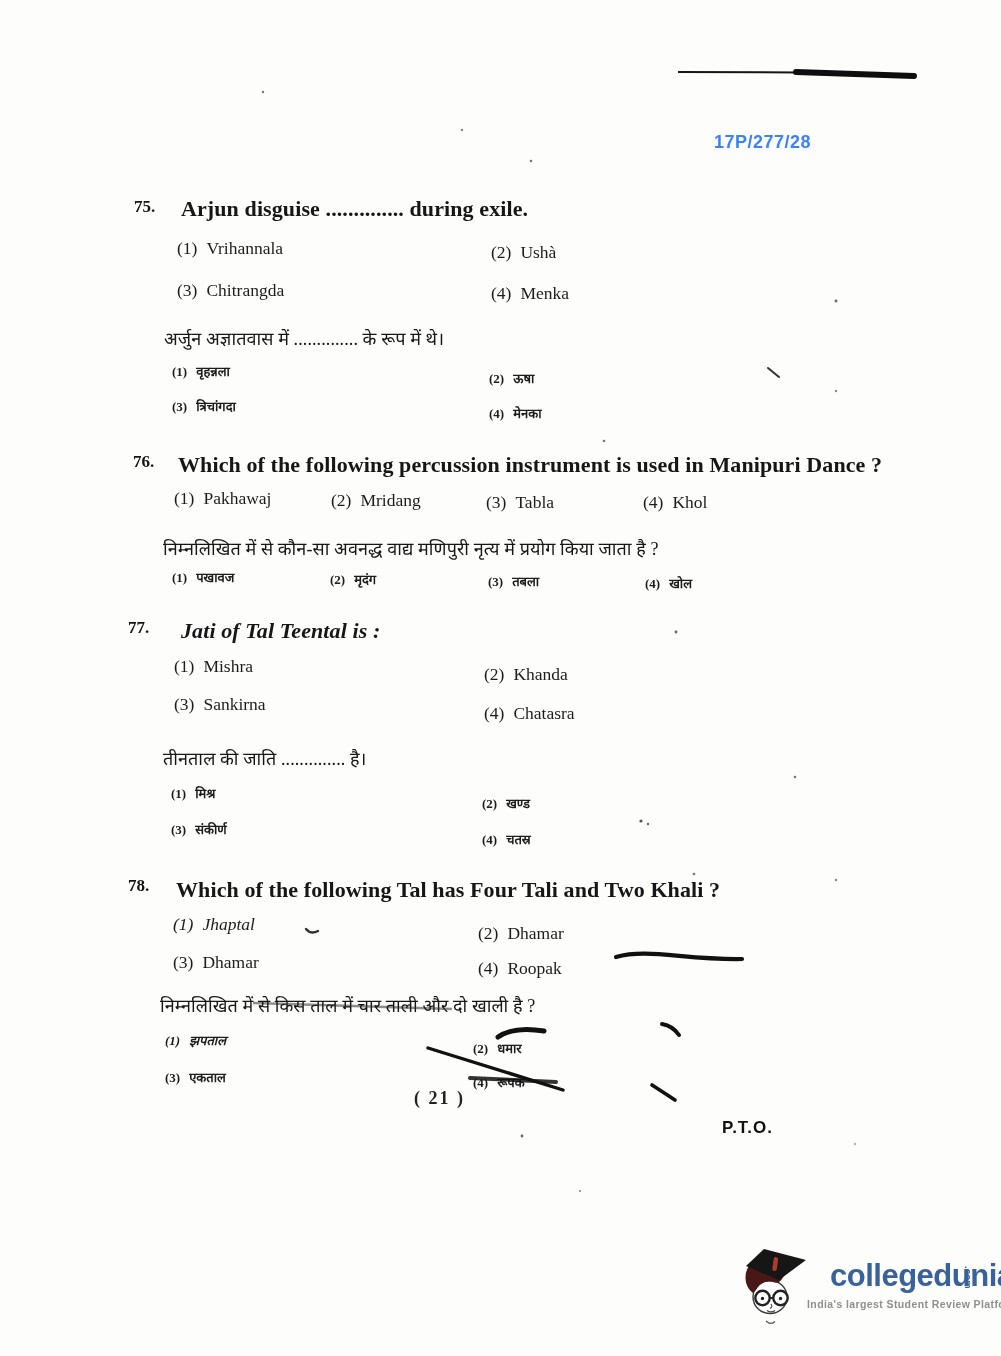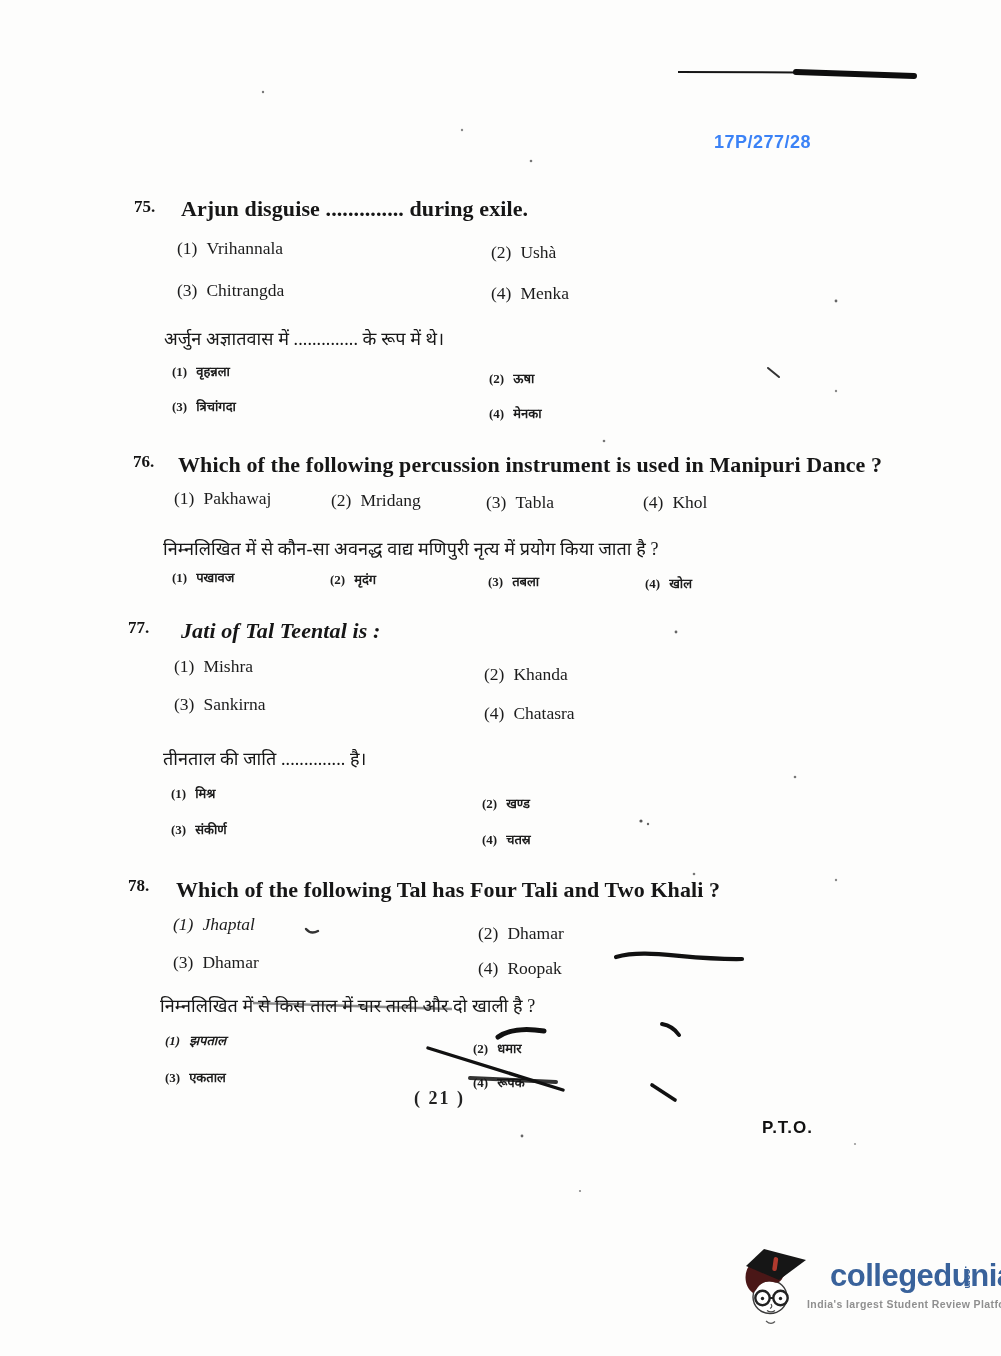--- a/index.html
+++ b/index.html
@@ -15,21 +15,21 @@
   .abs{position:absolute;white-space:nowrap;}
   .code{font-family:"Liberation Sans",sans-serif;font-weight:700;font-size:18px;letter-spacing:.5px;color:#3b82f6;}
   .qnum{font-size:17px;font-weight:700;color:#141414;}
   .qtext{font-size:22px;font-weight:600;color:#161616;letter-spacing:.1px;}
   .qtext.hi{font-size:18px;font-weight:400;}
   .opt{font-size:17.5px;color:#1c1c1c;}
   .opt.hi{font-size:13px;font-weight:600;}
   .opt .olab{display:inline-block;margin-right:9px;}
   .it{font-style:italic;}
   .pagenum{font-size:18px;font-weight:600;letter-spacing:2px;color:#222;}
-  .pto{font-family:"Liberation Sans",sans-serif;font-weight:700;font-size:17px;letter-spacing:1px;color:#111;margin-left:40px;}
+  .pto{font-family:"Liberation Sans",sans-serif;font-weight:700;font-size:17px;letter-spacing:1px;color:#111;}
   .marks{position:absolute;left:0;top:0;pointer-events:none;}
   
   .logo-brand{
     font-family:"Liberation Sans",sans-serif;
     font-weight:700;font-size:31px;letter-spacing:-0.5px;
   }
   .logo-com{
     font-family:"Liberation Sans",sans-serif;
     writing-mode:vertical-rl;font-size:9px;font-weight:700;letter-spacing:.5px;
   }

